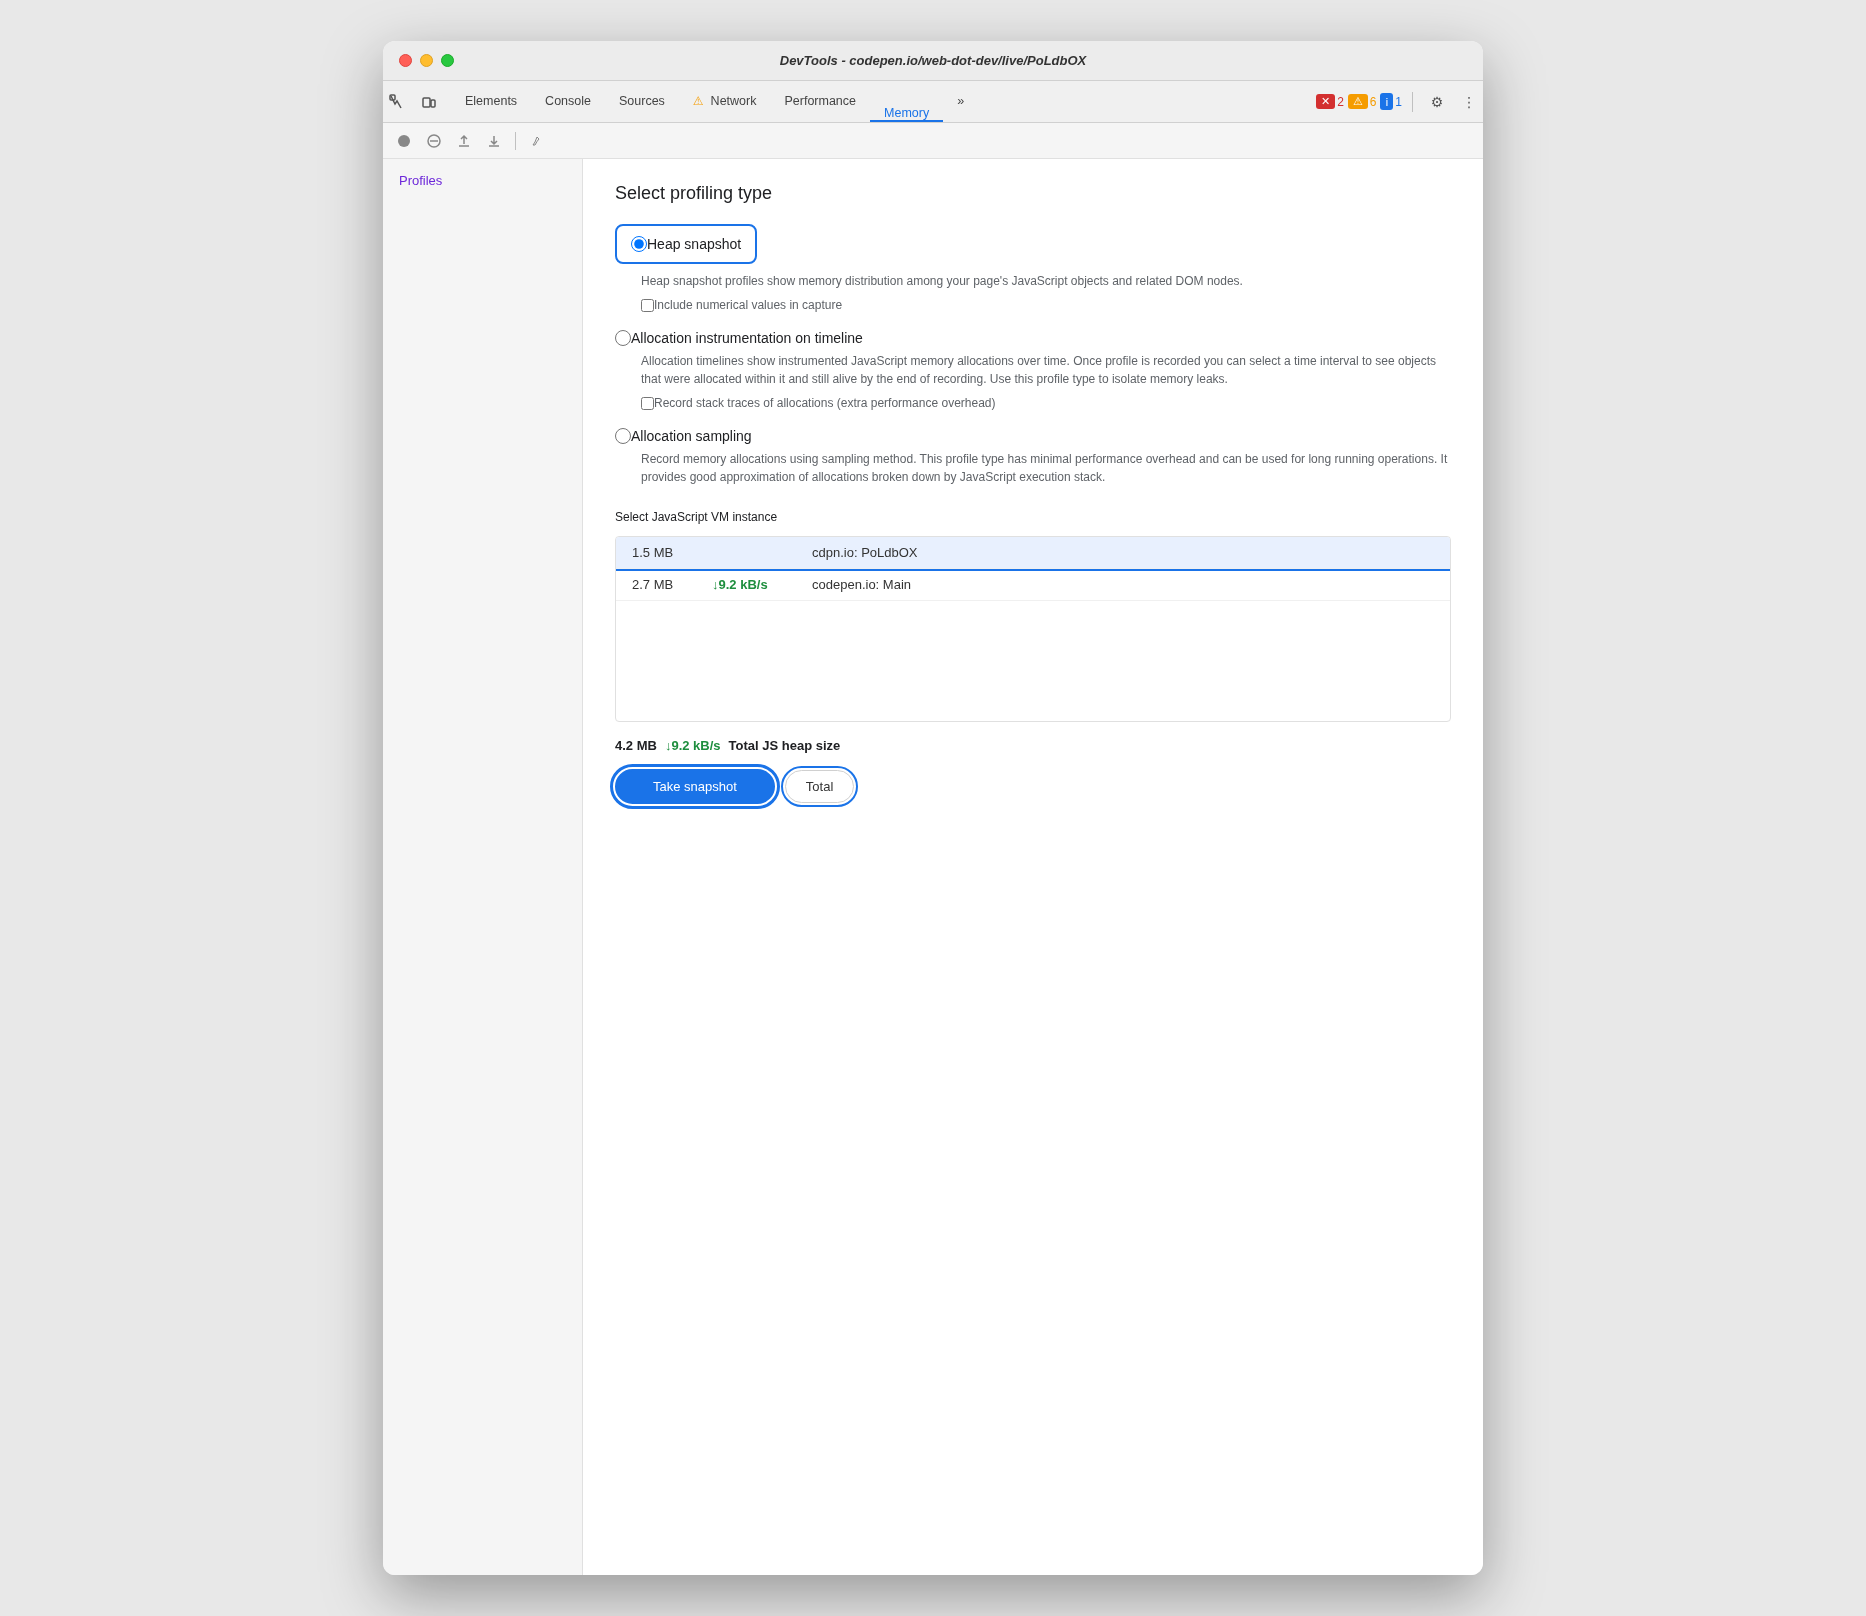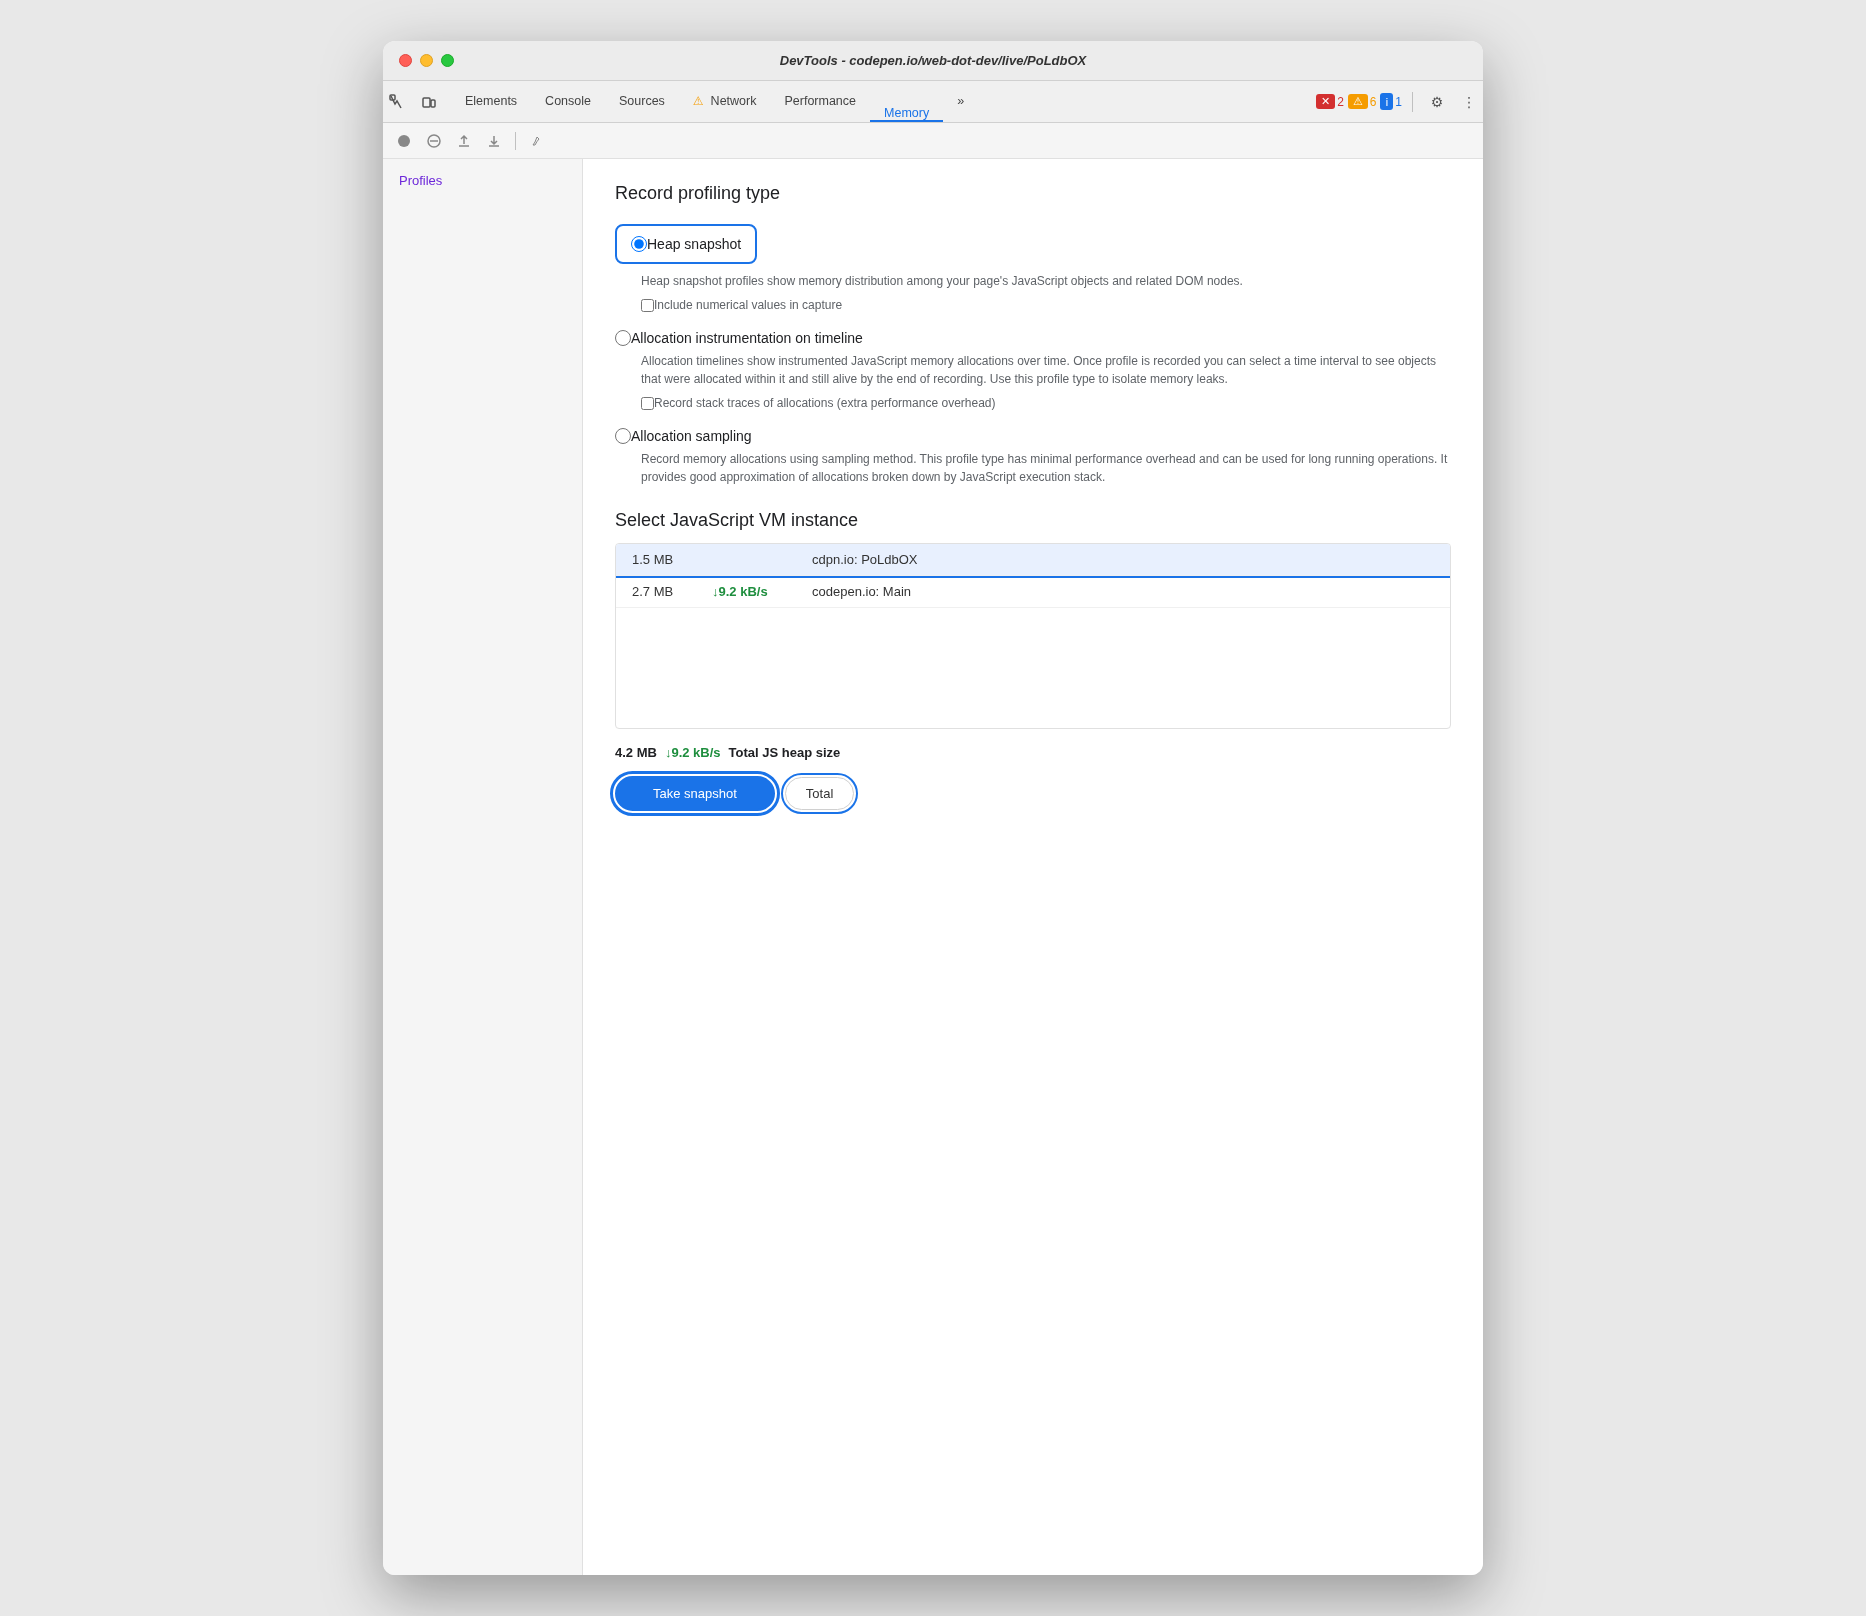--- a/index.html
+++ b/index.html
@@ -224,21 +224,21 @@
     }
     .checkbox-input {
       width: 13px;
       height: 13px;
       cursor: pointer;
     }
     .vm-section {
       margin-top: 24px;
     }
     .vm-title {
-      font-size: 18px;
+      font-size: 12px;
       font-weight: 400;
       color: #202124;
       margin-bottom: 12px;
     }
     .vm-table {
       border: 1px solid #e0e0e0;
       border-radius: 4px;
       overflow: hidden;
       margin-bottom: 16px;
     }
@@ -430,21 +430,21 @@
 
   <div class="main-content">
 
     <div class="sidebar">
       <div class="sidebar-item">
         <span>Profiles</span>
       </div>
     </div>
 
     <div class="panel">
-      <h2 class="section-title">Record profiling type</h2>
+      <h2 class="section-title">Select profiling type</h2>
 
       <div style="margin-bottom: 18px;">
         <div style="display:inline-block; border: 2px solid #1a73e8; border-radius: 8px; padding: 10px 14px; margin-bottom: 8px;">
           <div class="option-row" style="margin-bottom:0;">
             <input type="radio" class="radio-input" name="profiling" checked="" style="">
             <label>Heap snapshot</label>
           </div>
         </div>
         <div class="option-desc">Heap snapshot profiles show memory distribution among your page's JavaScript objects and related DOM nodes.</div>
         <div class="checkbox-row">

